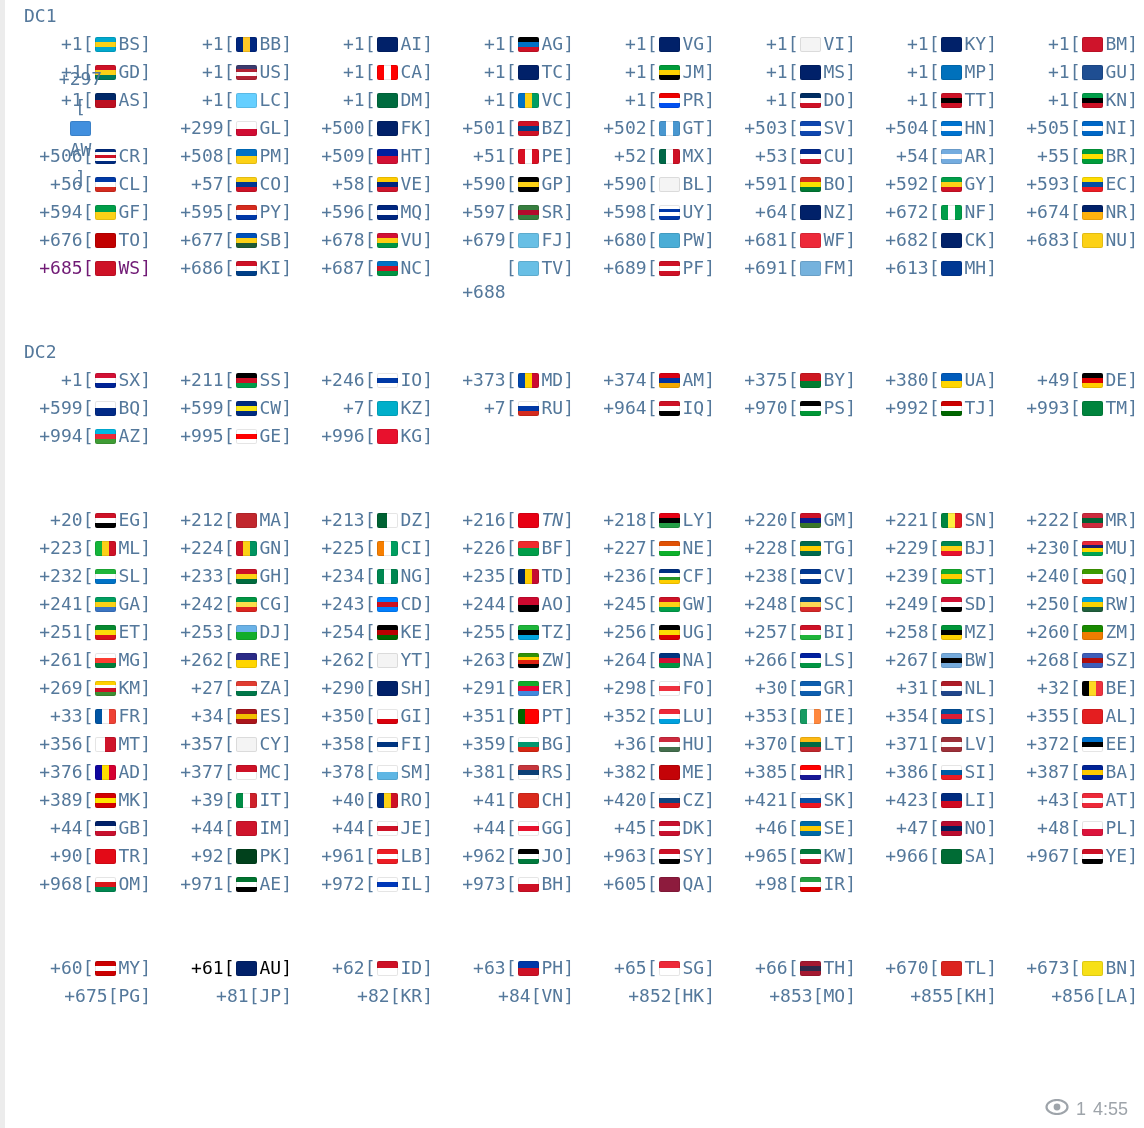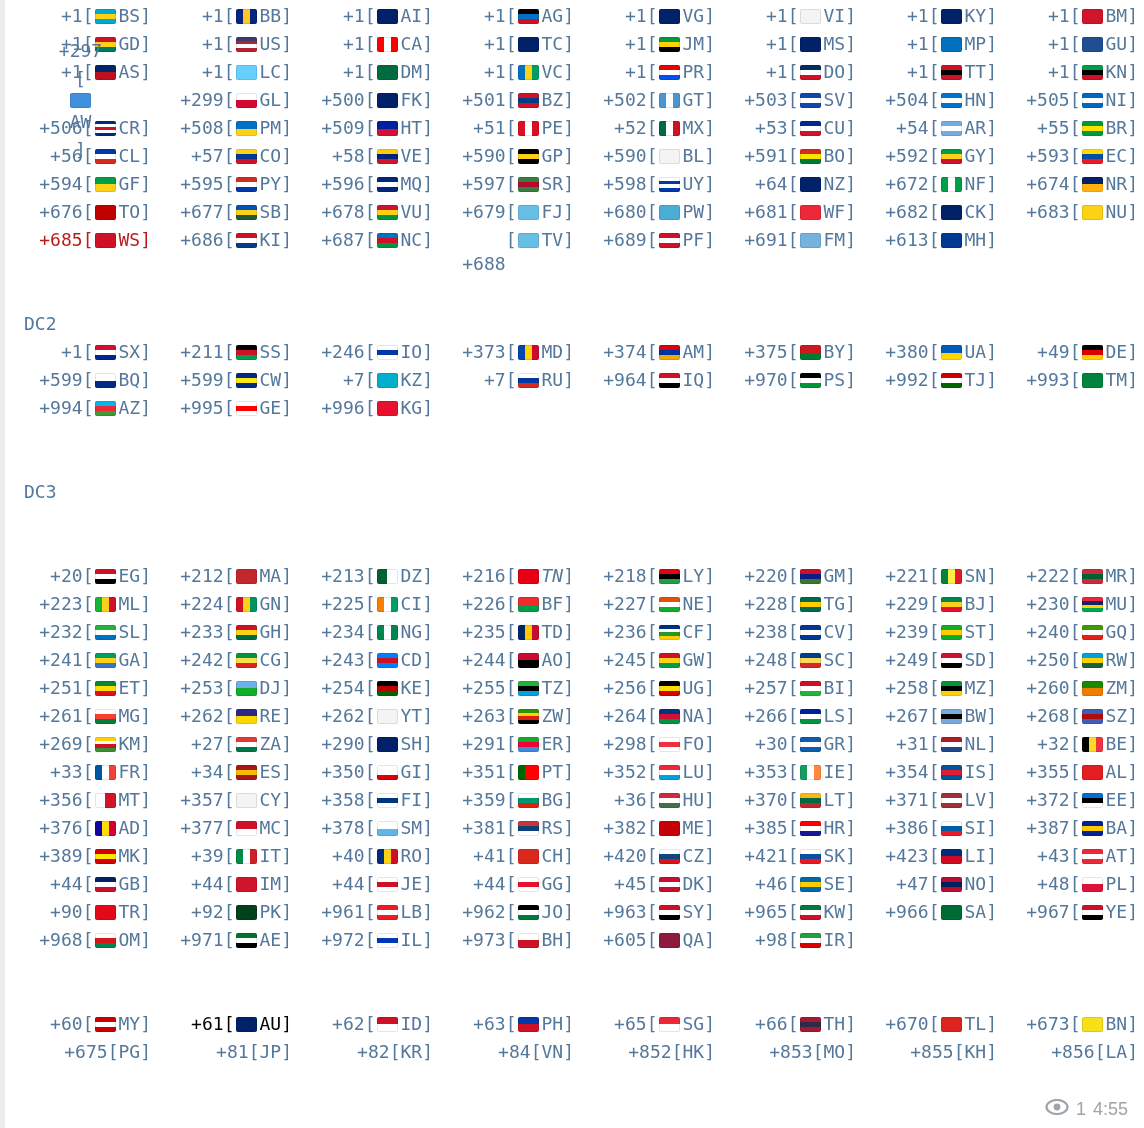--- a/index.html
+++ b/index.html
@@ -18,20 +18,21 @@
           font-family:"Liberation Sans","DejaVu Sans",sans-serif;font-size:18px;}
   .eye{display:inline-block;}
 </style>
 </head>
 <body>
 
 <div class="page" style="background: rgb(255, 255, 255);">
   <div class="edge-strip" style="background: rgb(236, 236, 236);"></div>
   <div class="content">
       <div class="section">
+        <div class="sec-header" style="color: rgb(84, 120, 155);">DC1</div>
         <div class="row">
           <div class="cell" style="color: rgb(84, 120, 155);"><div class="" style="display: inline;">+1</div><div class="" style="display: inline;">[</div><div class="flag" style="background: linear-gradient(rgb(0, 169, 206) 0%, rgb(0, 169, 206) 33.3%, rgb(252, 209, 22) 33.3%, rgb(252, 209, 22) 66.7%, rgb(0, 169, 206) 66.7%, rgb(0, 169, 206) 100%);"></div><div class="" style="display: inline;">BS</div><div class="" style="display: inline;">]</div></div>
           <div class="cell" style="color: rgb(84, 120, 155);"><div class="" style="display: inline;">+1</div><div class="" style="display: inline;">[</div><div class="flag" style="background: linear-gradient(to right, rgb(0, 38, 127) 0%, rgb(0, 38, 127) 33.3%, rgb(255, 199, 38) 33.3%, rgb(255, 199, 38) 66.7%, rgb(0, 38, 127) 66.7%, rgb(0, 38, 127) 100%);"></div><div class="" style="display: inline;">BB</div><div class="" style="display: inline;">]</div></div>
           <div class="cell" style="color: rgb(84, 120, 155);"><div class="" style="display: inline;">+1</div><div class="" style="display: inline;">[</div><div class="flag" style="background: rgb(1, 33, 105);"></div><div class="" style="display: inline;">AI</div><div class="" style="display: inline;">]</div></div>
           <div class="cell" style="color: rgb(84, 120, 155);"><div class="" style="display: inline;">+1</div><div class="" style="display: inline;">[</div><div class="flag" style="background: linear-gradient(rgb(0, 0, 0) 0%, rgb(0, 0, 0) 33.3%, rgb(0, 114, 198) 33.3%, rgb(0, 114, 198) 66.7%, rgb(206, 17, 38) 66.7%, rgb(206, 17, 38) 100%);"></div><div class="" style="display: inline;">AG</div><div class="" style="display: inline;">]</div></div>
           <div class="cell" style="color: rgb(84, 120, 155);"><div class="" style="display: inline;">+1</div><div class="" style="display: inline;">[</div><div class="flag" style="background: rgb(1, 33, 105);"></div><div class="" style="display: inline;">VG</div><div class="" style="display: inline;">]</div></div>
           <div class="cell" style="color: rgb(84, 120, 155);"><div class="" style="display: inline;">+1</div><div class="" style="display: inline;">[</div><div class="flag" style="background: rgb(244, 244, 244);"></div><div class="" style="display: inline;">VI</div><div class="" style="display: inline;">]</div></div>
           <div class="cell" style="color: rgb(84, 120, 155);"><div class="" style="display: inline;">+1</div><div class="" style="display: inline;">[</div><div class="flag" style="background: rgb(1, 33, 105);"></div><div class="" style="display: inline;">KY</div><div class="" style="display: inline;">]</div></div>
           <div class="cell" style="color: rgb(84, 120, 155);"><div class="" style="display: inline;">+1</div><div class="" style="display: inline;">[</div><div class="flag" style="background: rgb(207, 20, 43);"></div><div class="" style="display: inline;">BM</div><div class="" style="display: inline;">]</div></div>
         </div>
@@ -99,21 +100,21 @@
           <div class="cell" style="color: rgb(84, 120, 155);"><div class="" style="display: inline;">+676</div><div class="" style="display: inline;">[</div><div class="flag" style="background: rgb(193, 0, 0);"></div><div class="" style="display: inline;">TO</div><div class="" style="display: inline;">]</div></div>
           <div class="cell" style="color: rgb(84, 120, 155);"><div class="" style="display: inline;">+677</div><div class="" style="display: inline;">[</div><div class="flag" style="background: linear-gradient(rgb(0, 81, 186) 0%, rgb(0, 81, 186) 33.3%, rgb(252, 209, 22) 33.3%, rgb(252, 209, 22) 66.7%, rgb(33, 91, 51) 66.7%, rgb(33, 91, 51) 100%);"></div><div class="" style="display: inline;">SB</div><div class="" style="display: inline;">]</div></div>
           <div class="cell" style="color: rgb(84, 120, 155);"><div class="" style="display: inline;">+678</div><div class="" style="display: inline;">[</div><div class="flag" style="background: linear-gradient(rgb(210, 16, 52) 0%, rgb(210, 16, 52) 33.3%, rgb(253, 206, 18) 33.3%, rgb(253, 206, 18) 66.7%, rgb(0, 149, 67) 66.7%, rgb(0, 149, 67) 100%);"></div><div class="" style="display: inline;">VU</div><div class="" style="display: inline;">]</div></div>
           <div class="cell" style="color: rgb(84, 120, 155);"><div class="" style="display: inline;">+679</div><div class="" style="display: inline;">[</div><div class="flag" style="background: rgb(104, 191, 229);"></div><div class="" style="display: inline;">FJ</div><div class="" style="display: inline;">]</div></div>
           <div class="cell" style="color: rgb(84, 120, 155);"><div class="" style="display: inline;">+680</div><div class="" style="display: inline;">[</div><div class="flag" style="background: rgb(74, 173, 214);"></div><div class="" style="display: inline;">PW</div><div class="" style="display: inline;">]</div></div>
           <div class="cell" style="color: rgb(84, 120, 155);"><div class="" style="display: inline;">+681</div><div class="" style="display: inline;">[</div><div class="flag" style="background: rgb(237, 41, 57);"></div><div class="" style="display: inline;">WF</div><div class="" style="display: inline;">]</div></div>
           <div class="cell" style="color: rgb(84, 120, 155);"><div class="" style="display: inline;">+682</div><div class="" style="display: inline;">[</div><div class="flag" style="background: rgb(1, 33, 105);"></div><div class="" style="display: inline;">CK</div><div class="" style="display: inline;">]</div></div>
           <div class="cell" style="color: rgb(84, 120, 155);"><div class="" style="display: inline;">+683</div><div class="" style="display: inline;">[</div><div class="flag" style="background: rgb(252, 209, 22);"></div><div class="" style="display: inline;">NU</div><div class="" style="display: inline;">]</div></div>
         </div>
         <div class="row">
-          <div class="cell" style="color: #b91c1c;"><div class="" style="display: inline;">+685</div><div class="" style="display: inline;">[</div><div class="flag" style="background: rgb(206, 17, 38);"></div><div class="" style="display: inline;">WS</div><div class="" style="display: inline;">]</div></div>
+          <div class="cell" style="color: #701a75;"><div class="" style="display: inline;">+685</div><div class="" style="display: inline;">[</div><div class="flag" style="background: rgb(206, 17, 38);"></div><div class="" style="display: inline;">WS</div><div class="" style="display: inline;">]</div></div>
           <div class="cell" style="color: rgb(84, 120, 155);"><div class="" style="display: inline;">+686</div><div class="" style="display: inline;">[</div><div class="flag" style="background: linear-gradient(rgb(206, 17, 38) 0%, rgb(206, 17, 38) 33.3%, rgb(255, 255, 255) 33.3%, rgb(255, 255, 255) 66.7%, rgb(0, 63, 135) 66.7%, rgb(0, 63, 135) 100%);"></div><div class="" style="display: inline;">KI</div><div class="" style="display: inline;">]</div></div>
           <div class="cell" style="color: rgb(84, 120, 155);"><div class="" style="display: inline;">+687</div><div class="" style="display: inline;">[</div><div class="flag" style="background: linear-gradient(rgb(0, 114, 198) 0%, rgb(0, 114, 198) 33.3%, rgb(206, 17, 38) 33.3%, rgb(206, 17, 38) 66.7%, rgb(0, 149, 67) 66.7%, rgb(0, 149, 67) 100%);"></div><div class="" style="display: inline;">NC</div><div class="" style="display: inline;">]</div></div>
           <div class="cell" style="color: rgb(84, 120, 155);"><div class="" style="display: inline; margin-top: 48px;">+688</div><div class="" style="display: inline;">[</div><div class="flag" style="background: rgb(104, 191, 229);"></div><div class="" style="display: inline;">TV</div><div class="" style="display: inline;">]</div></div>
           <div class="cell" style="color: rgb(84, 120, 155);"><div class="" style="display: inline;">+689</div><div class="" style="display: inline;">[</div><div class="flag" style="background: linear-gradient(rgb(206, 17, 38) 0%, rgb(206, 17, 38) 33.3%, rgb(255, 255, 255) 33.3%, rgb(255, 255, 255) 66.7%, rgb(206, 17, 38) 66.7%, rgb(206, 17, 38) 100%);"></div><div class="" style="display: inline;">PF</div><div class="" style="display: inline;">]</div></div>
           <div class="cell" style="color: rgb(84, 120, 155);"><div class="" style="display: inline;">+691</div><div class="" style="display: inline;">[</div><div class="flag" style="background: rgb(117, 178, 221);"></div><div class="" style="display: inline;">FM</div><div class="" style="display: inline;">]</div></div>
           <div class="cell" style="color: rgb(84, 120, 155);"><div class="" style="display: inline;">+613</div><div class="" style="display: inline;">[</div><div class="flag" style="background: rgb(0, 56, 147);"></div><div class="" style="display: inline;">MH</div><div class="" style="display: inline;">]</div></div>
         </div>
       </div>
       <div class="section">
         <div class="sec-header" style="color: rgb(84, 120, 155);">DC2</div>
@@ -135,23 +136,20 @@
           <div class="cell" style="color: rgb(84, 120, 155);"><div class="" style="display: inline;">+964</div><div class="" style="display: inline;">[</div><div class="flag" style="background: linear-gradient(rgb(206, 17, 38) 0%, rgb(206, 17, 38) 33.3%, rgb(255, 255, 255) 33.3%, rgb(255, 255, 255) 66.7%, rgb(0, 0, 0) 66.7%, rgb(0, 0, 0) 100%);"></div><div class="" style="display: inline;">IQ</div><div class="" style="display: inline;">]</div></div>
           <div class="cell" style="color: rgb(84, 120, 155);"><div class="" style="display: inline;">+970</div><div class="" style="display: inline;">[</div><div class="flag" style="background: linear-gradient(rgb(0, 0, 0) 0%, rgb(0, 0, 0) 33.3%, rgb(255, 255, 255) 33.3%, rgb(255, 255, 255) 66.7%, rgb(0, 151, 54) 66.7%, rgb(0, 151, 54) 100%);"></div><div class="" style="display: inline;">PS</div><div class="" style="display: inline;">]</div></div>
           <div class="cell" style="color: rgb(84, 120, 155);"><div class="" style="display: inline;">+992</div><div class="" style="display: inline;">[</div><div class="flag" style="background: linear-gradient(rgb(204, 0, 0) 0%, rgb(204, 0, 0) 33.3%, rgb(255, 255, 255) 33.3%, rgb(255, 255, 255) 66.7%, rgb(0, 102, 0) 66.7%, rgb(0, 102, 0) 100%);"></div><div class="" style="display: inline;">TJ</div><div class="" style="display: inline;">]</div></div>
           <div class="cell" style="color: rgb(84, 120, 155);"><div class="" style="display: inline;">+993</div><div class="" style="display: inline;">[</div><div class="flag" style="background: rgb(0, 132, 61);"></div><div class="" style="display: inline;">TM</div><div class="" style="display: inline;">]</div></div>
         </div>
         <div class="row">
           <div class="cell" style="color: rgb(84, 120, 155);"><div class="" style="display: inline;">+994</div><div class="" style="display: inline;">[</div><div class="flag" style="background: linear-gradient(rgb(0, 185, 228) 0%, rgb(0, 185, 228) 33.3%, rgb(237, 41, 57) 33.3%, rgb(237, 41, 57) 66.7%, rgb(63, 156, 53) 66.7%, rgb(63, 156, 53) 100%);"></div><div class="" style="display: inline;">AZ</div><div class="" style="display: inline;">]</div></div>
           <div class="cell" style="color: rgb(84, 120, 155);"><div class="" style="display: inline;">+995</div><div class="" style="display: inline;">[</div><div class="flag" style="background: linear-gradient(rgb(255, 255, 255) 0%, rgb(255, 255, 255) 33.3%, rgb(255, 0, 0) 33.3%, rgb(255, 0, 0) 66.7%, rgb(255, 255, 255) 66.7%, rgb(255, 255, 255) 100%);"></div><div class="" style="display: inline;">GE</div><div class="" style="display: inline;">]</div></div>
           <div class="cell" style="color: rgb(84, 120, 155);"><div class="" style="display: inline;">+996</div><div class="" style="display: inline;">[</div><div class="flag" style="background: rgb(232, 17, 45);"></div><div class="" style="display: inline;">KG</div><div class="" style="display: inline;">]</div></div>
         </div>
-      </div>
-      <div class="section">
-        <div class="sec-header" style="color: rgb(84, 120, 155);">DC3</div>
       </div>
       <div class="section">
         <div class="row">
           <div class="cell" style="color: rgb(84, 120, 155);"><div class="" style="display: inline;">+20</div><div class="" style="display: inline;">[</div><div class="flag" style="background: linear-gradient(rgb(206, 17, 38) 0%, rgb(206, 17, 38) 33.3%, rgb(255, 255, 255) 33.3%, rgb(255, 255, 255) 66.7%, rgb(0, 0, 0) 66.7%, rgb(0, 0, 0) 100%);"></div><div class="" style="display: inline;">EG</div><div class="" style="display: inline;">]</div></div>
           <div class="cell" style="color: rgb(84, 120, 155);"><div class="" style="display: inline;">+212</div><div class="" style="display: inline;">[</div><div class="flag" style="background: rgb(193, 39, 45);"></div><div class="" style="display: inline;">MA</div><div class="" style="display: inline;">]</div></div>
           <div class="cell" style="color: rgb(84, 120, 155);"><div class="" style="display: inline;">+213</div><div class="" style="display: inline;">[</div><div class="flag" style="background: linear-gradient(to right, rgb(0, 98, 51) 0%, rgb(0, 98, 51) 50%, rgb(255, 255, 255) 50%, rgb(255, 255, 255) 100%);"></div><div class="" style="display: inline;">DZ</div><div class="" style="display: inline;">]</div></div>
           <div class="cell" style="color: rgb(84, 120, 155);"><div class="" style="display: inline;">+216</div><div class="" style="display: inline;">[</div><div class="flag" style="background: rgb(231, 0, 19);"></div><div class="" style="display: inline; font-style: italic;">TN</div><div class="" style="display: inline;">]</div></div>
           <div class="cell" style="color: rgb(84, 120, 155);"><div class="" style="display: inline;">+218</div><div class="" style="display: inline;">[</div><div class="flag" style="background: linear-gradient(rgb(231, 0, 19) 0%, rgb(231, 0, 19) 33.3%, rgb(0, 0, 0) 33.3%, rgb(0, 0, 0) 66.7%, rgb(35, 158, 70) 66.7%, rgb(35, 158, 70) 100%);"></div><div class="" style="display: inline;">LY</div><div class="" style="display: inline;">]</div></div>
           <div class="cell" style="color: rgb(84, 120, 155);"><div class="" style="display: inline;">+220</div><div class="" style="display: inline;">[</div><div class="flag" style="background: linear-gradient(rgb(206, 17, 38) 0%, rgb(206, 17, 38) 33.3%, rgb(12, 28, 140) 33.3%, rgb(12, 28, 140) 66.7%, rgb(58, 119, 40) 66.7%, rgb(58, 119, 40) 100%);"></div><div class="" style="display: inline;">GM</div><div class="" style="display: inline;">]</div></div>
           <div class="cell" style="color: rgb(84, 120, 155);"><div class="" style="display: inline;">+221</div><div class="" style="display: inline;">[</div><div class="flag" style="background: linear-gradient(to right, rgb(0, 133, 63) 0%, rgb(0, 133, 63) 33.3%, rgb(253, 239, 66) 33.3%, rgb(253, 239, 66) 66.7%, rgb(227, 27, 35) 66.7%, rgb(227, 27, 35) 100%);"></div><div class="" style="display: inline;">SN</div><div class="" style="display: inline;">]</div></div>

